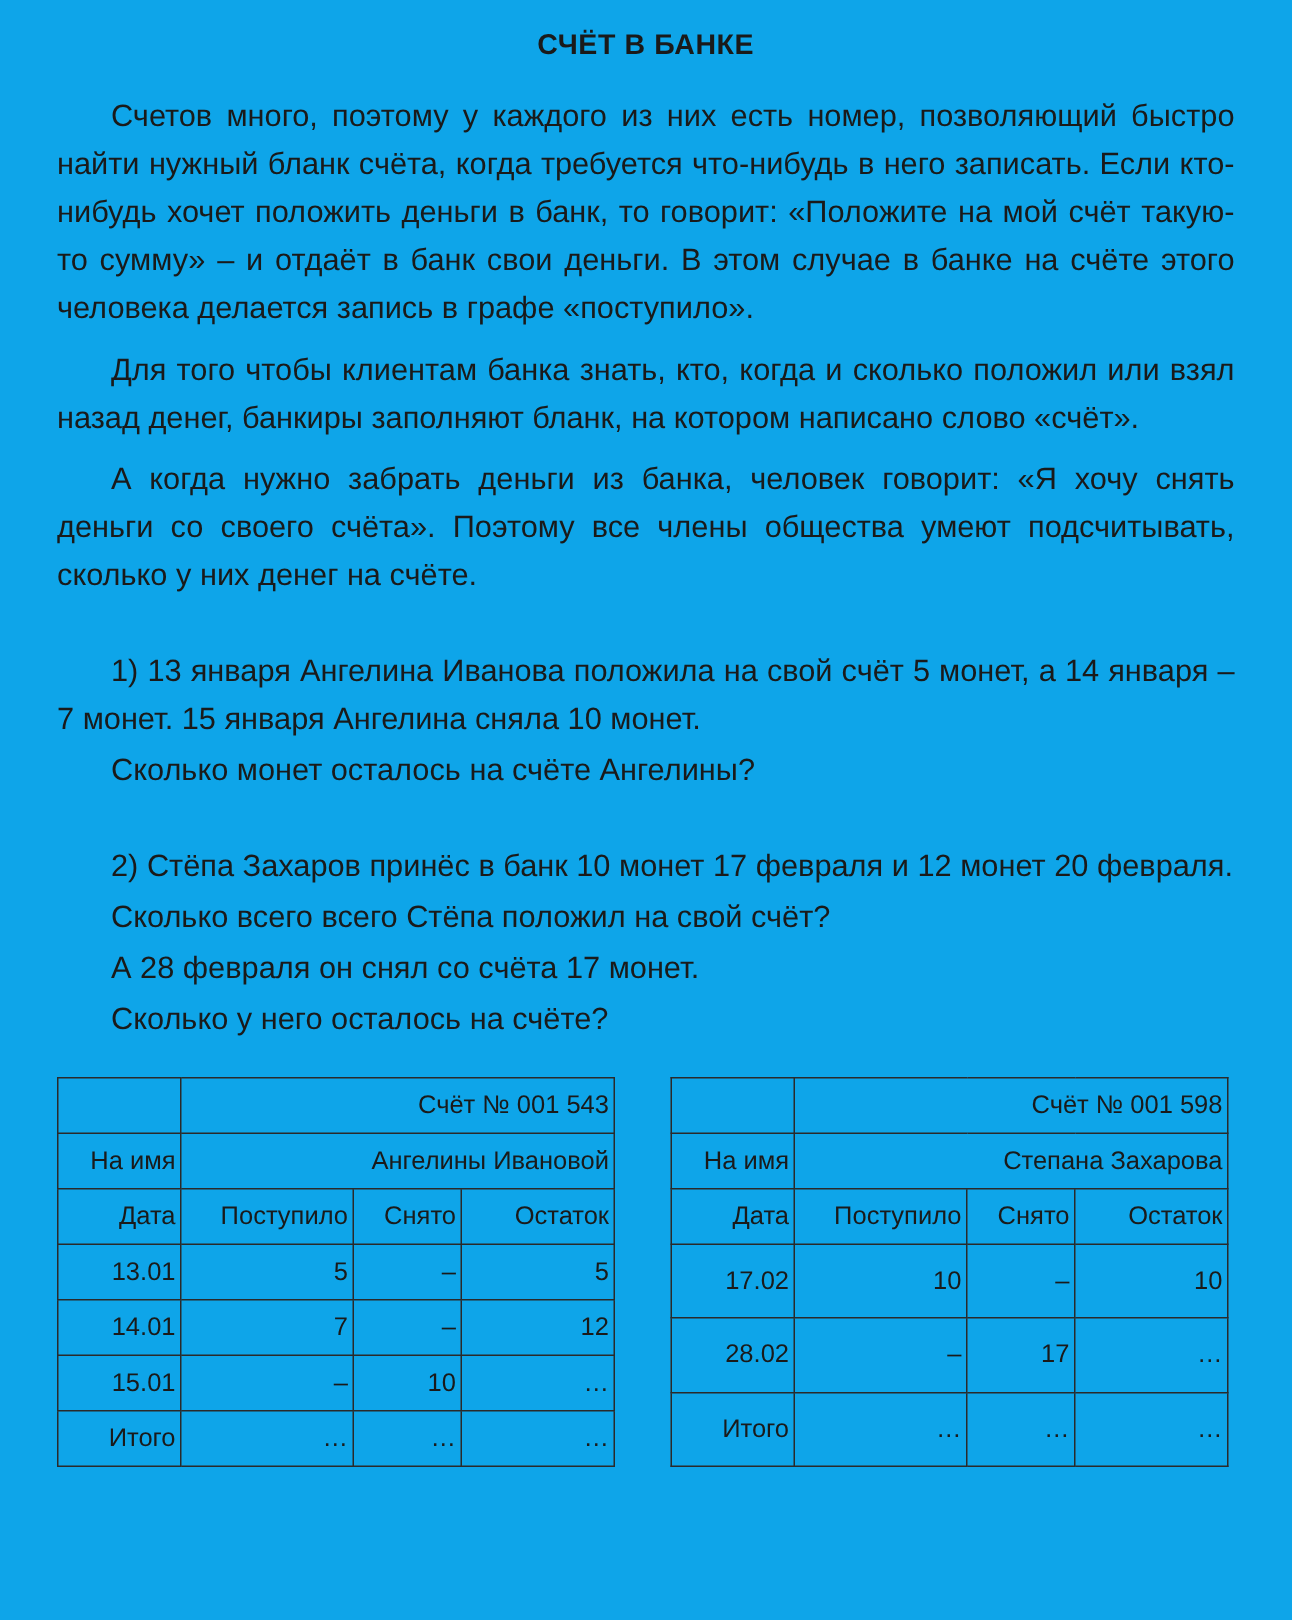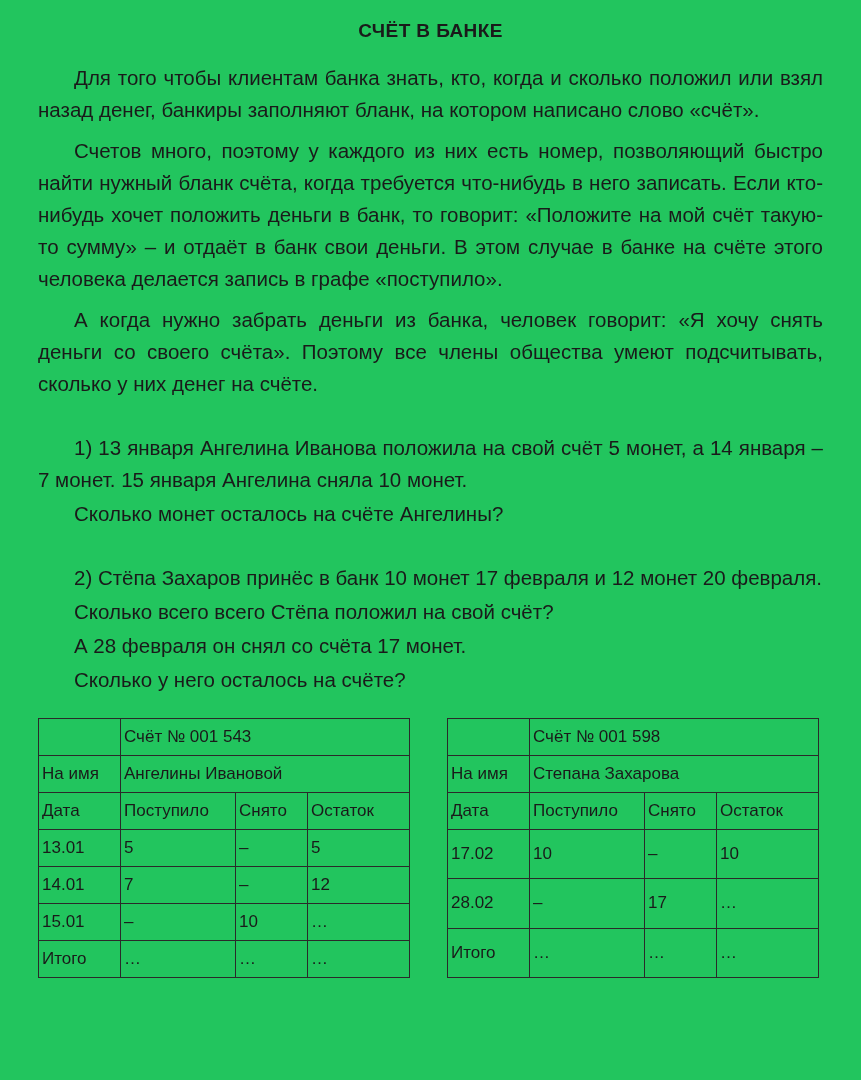--- a/index.html
+++ b/index.html
@@ -8,21 +8,21 @@
     background: #ffffff;
     color: #1a1a1a;
     font-family: "Liberation Sans", sans-serif;
   }
   .page {
     width: 861px;
     height: 1080px;
     box-sizing: border-box;
     padding: 12px 38px 0 38px;
     overflow: hidden;
-    background: #22c55e;
+    background: #0ea5e9;
   }
   .title {
     text-align: center;
     font-size: 19px;
     font-weight: bold;
     letter-spacing: 0.4px;
     margin: 8px 0 20px 0;
   }
   .body-text p {
     font-size: 20.5px;
@@ -39,42 +39,42 @@
     margin-top: 22px;
   }
   table.acc-table {
     border-collapse: collapse;
     table-layout: fixed;
     font-size: 17px;
     color: #1a1a1a;
   }
   table.acc-table td {
     border: 1.4px solid #2a2a2a;
-    text-align: left;
+    text-align: right;
     vertical-align: middle;
     height: 36px;
     padding: 0 3px;
     overflow: hidden;
     white-space: nowrap;
   }
   col.c0 { width: 82px; }
   col.c1 { width: 115px; }
   col.c2 { width: 72px; }
   col.c3 { width: 102px; }
 </style>
 </head>
 <body>
 
 <div class="page">
 
   <h1 class="title">СЧЁТ В БАНКЕ</h1>
 
   <div class="body-text">
+    <p>Счетов много, поэтому у каждого из них есть номер, позволяющий быстро найти нужный бланк счёта, когда требуется что-нибудь в него записать. Если кто-нибудь хочет положить деньги в банк, то говорит: «Положите на мой счёт такую-то сумму» – и отдаёт в банк свои деньги. В этом случае в банке на счёте этого человека делается запись в графе «поступило».</p>
     <p>Для того чтобы клиентам банка знать, кто, когда и сколько положил или взял назад денег, банкиры заполняют бланк, на котором написано слово «счёт».</p>
-    <p>Счетов много, поэтому у каждого из них есть номер, позволяющий быстро найти нужный бланк счёта, когда требуется что-нибудь в него записать. Если кто-нибудь хочет положить деньги в банк, то говорит: «Положите на мой счёт такую-то сумму» – и отдаёт в банк свои деньги. В этом случае в банке на счёте этого человека делается запись в графе «поступило».</p>
     <p>А когда нужно забрать деньги из банка, человек говорит: «Я хочу снять деньги со своего счёта». Поэтому все члены общества умеют подсчитывать, сколько у них денег на счёте.</p>
 
     <div class="task-block">
       <p class="tight">1) 13 января Ангелина Иванова положила на свой счёт 5 монет, а 14 января – 7 монет. 15 января Ангелина сняла 10 монет.</p>
       <p class="tight">Сколько монет осталось на счёте Ангелины?</p>
     </div>
 
     <div class="task-block">
       <p class="tight">2) Стёпа Захаров принёс в банк 10 монет 17 февраля и 12 монет 20 февраля.</p>
       <p class="tight">Сколько всего всего Стёпа положил на свой счёт?</p>

